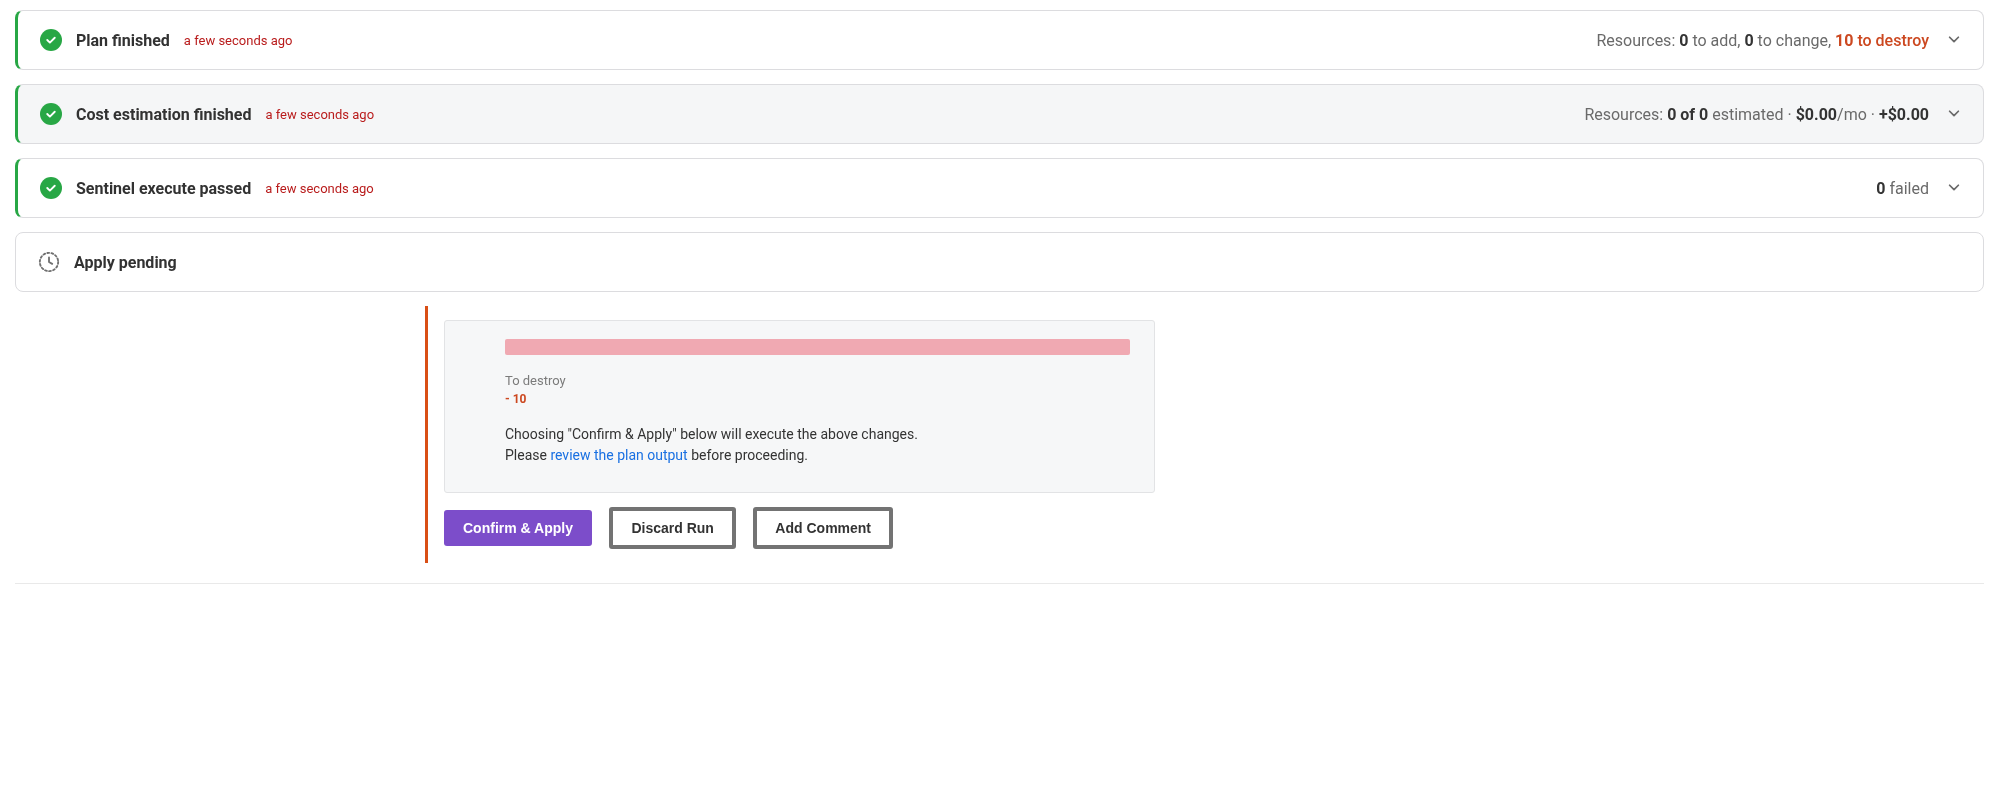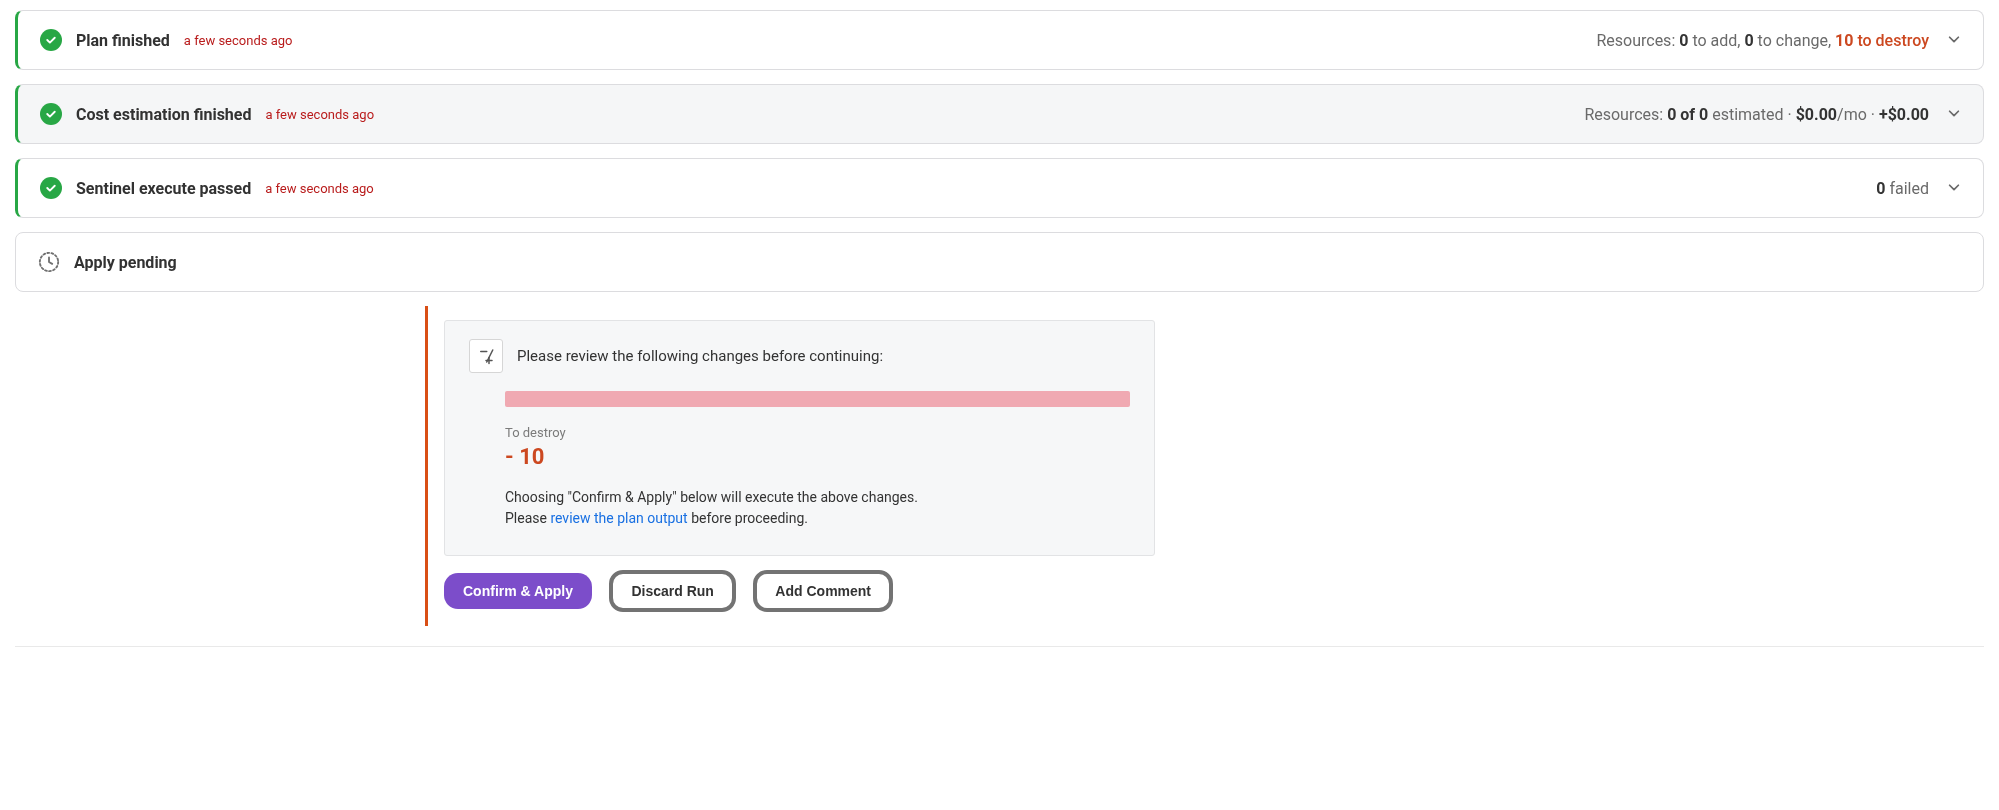--- a/index.html
+++ b/index.html
@@ -110,21 +110,21 @@
     margin-bottom: 18px;
   }
   .destroy-label-small {
     color: #7b7b7b;
     font-size: 13px;
     margin-bottom: 4px;
   }
   .destroy-count {
     color: #cc4820;
     font-weight: 700;
-    font-size: 22px;
+    font-size: 12px;
     margin-bottom: 18px;
   }
   .warn-text {
     color: #333;
     font-size: 14px;
     line-height: 1.5;
     margin-left: 36px;
   }
   .link {
     color: #1970e2;
@@ -132,21 +132,21 @@
     cursor: pointer;
   }
   .button-row {
     margin-left: 16px;
     margin-top: 14px;
   }
   .btn {
     display: inline-block;
     padding: 9px 18px;
     font-size: 14px;
-    border-radius: 14px;
+    border-radius: 3px;
     font-weight: 600;
     cursor: pointer;
     margin-right: 14px;
     border: 1px solid transparent;
   }
   .btn-primary {
     background: #7c4dca;
     color: #fff;
   }
   .btn-secondary {
@@ -224,31 +224,20 @@
     <svg viewBox="0 0 24 24" fill="none" stroke="currentColor" stroke-width="2" stroke-linecap="round" stroke-linejoin="round">
       <circle cx="12" cy="12" r="10" stroke-dasharray="2 2.5"></circle>
       <polyline points="12,7 12,12 15.5,14"></polyline>
     </svg>
   </span>
   <span class="title">Apply pending</span>
 </div>
 
 <div class="review-wrapper">
   <div class="review-box">
-    <div class="review-header">
-      <span class="review-icon-box">
-        <svg viewBox="0 0 24 24" width="18" height="18" fill="none" stroke="currentColor" stroke-width="2" stroke-linecap="round">
-          <line x1="5" y1="6" x2="13" y2="6"></line>
-          <line x1="21" y1="4" x2="13" y2="20"></line>
-          <line x1="12" y1="18" x2="20" y2="18"></line>
-          <line x1="16" y1="14" x2="16" y2="22"></line>
-        </svg>
-      </span>
-      <span class="review-header-text">Please review the following changes before continuing:</span>
-    </div>
     <div class="bar-container">
       <div class="bar"></div>
       <div class="destroy-label-small">To destroy</div>
       <div class="destroy-count">- 10</div>
     </div>
     <div class="warn-text">
       <div>Choosing "Confirm &amp; Apply" below will execute the above changes.</div>
       <div>
         <span>Please </span><a class="link">review the plan output</a><span> before proceeding.</span>
       </div>

